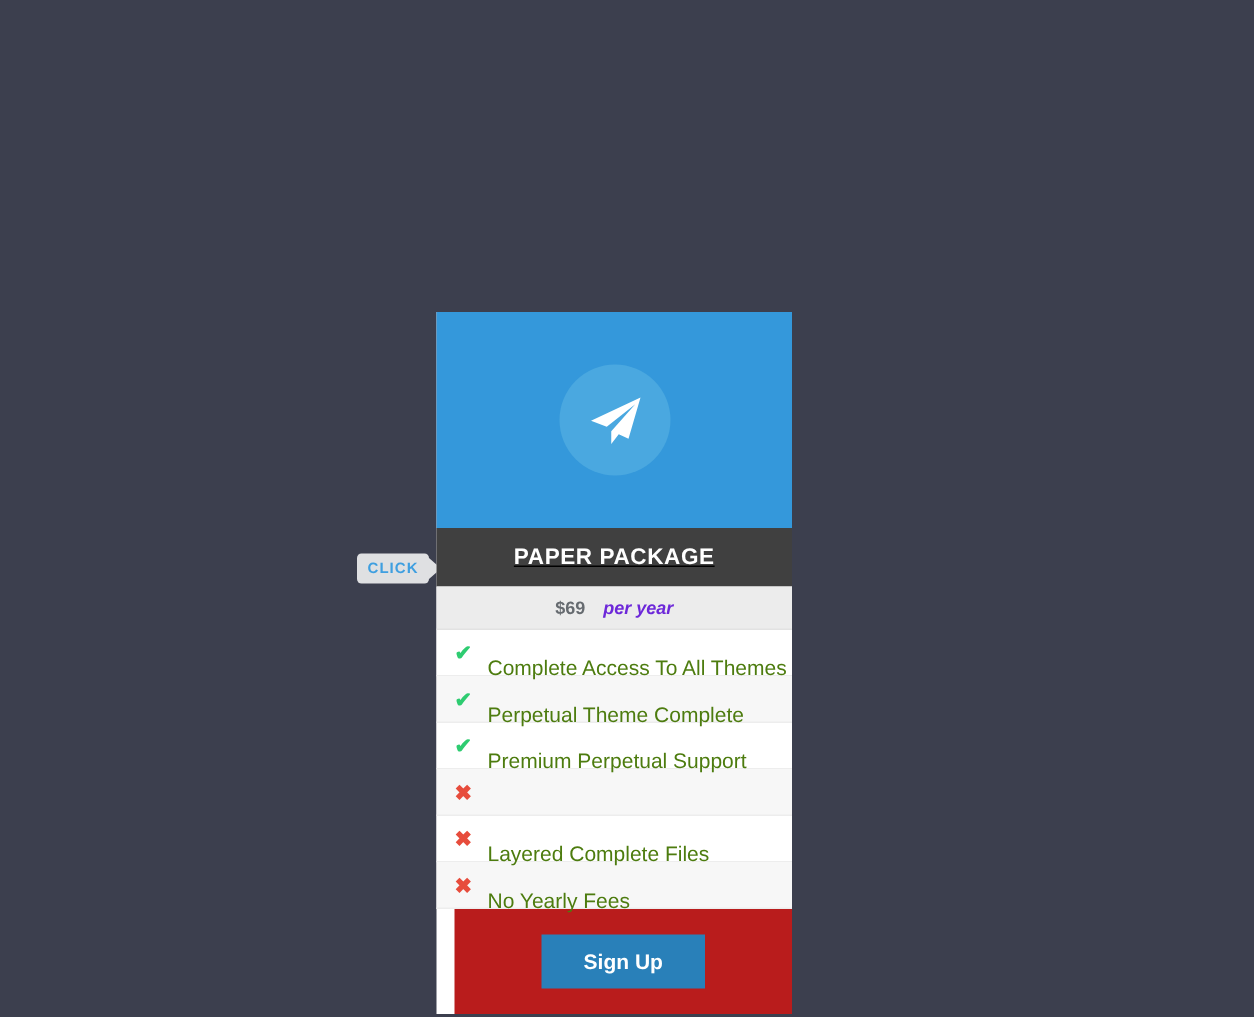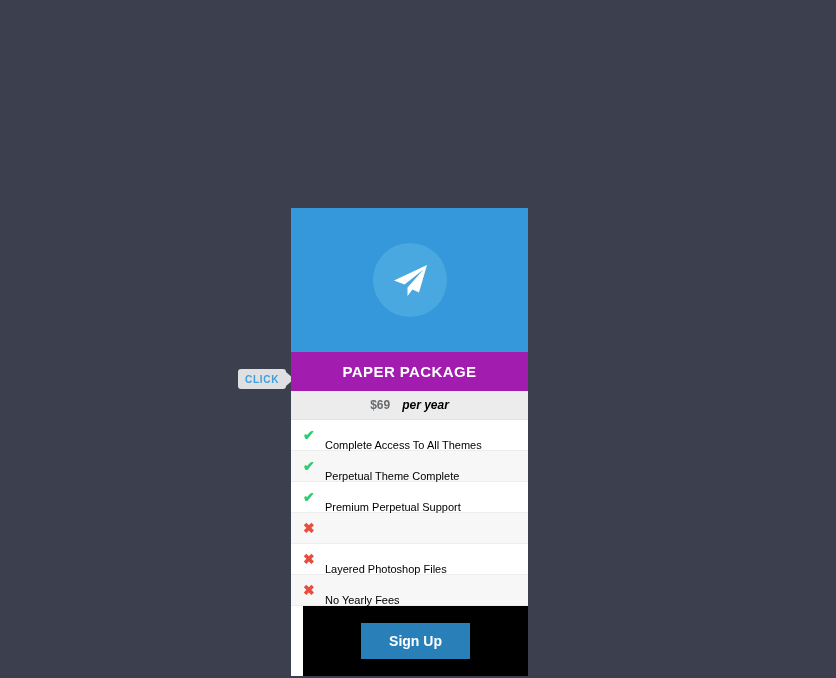--- a/index.html
+++ b/index.html
@@ -38,25 +38,26 @@
     border-radius: 50%;
     background: #4aa8e0;
     display: flex;
     align-items: center;
     justify-content: center;
   }
   .icon-circle svg { display: block; }
 
   
   .card-title-band {
-    background: #a21caf;
+    background: #404040;
     height: 39px;
     display: flex;
     align-items: center;
     justify-content: center;
+    text-decoration: underline;
   }
   .card-title-band .title-text {
     color: #ffffff;
     font-size: 15px;
     font-weight: bold;
     letter-spacing: 0.4px;
     text-transform: uppercase;
   }
 
   
@@ -68,21 +69,21 @@
     justify-content: center;
     border-bottom: 1px solid #e2e2e2;
     text-align: right;
   }
   .price-amount {
     color: #666b70;
     font-size: 12px;
     font-weight: bold;
   }
   .price-period {
-    color: #000000;
+    color: #6d28d9;
     font-size: 12px;
     font-style: italic;
     font-weight: bold;
     margin-left: 12px;
   }
 
   
   .features { list-style: none; margin: 0; padding: 0; }
   .feature-row {
     height: 31px;
@@ -98,28 +99,28 @@
     width: 22px;
     flex: 0 0 22px;
     text-align: left;
     font-size: 14px;
     font-weight: bold;
     line-height: 1;
   }
   .feature-mark.yes { color: #2ecc71; }
   .feature-mark.no  { color: #e74c3c; }
   .feature-label {
-    color: #000000;
-    font-size: 11px;
+    color: #4d7c0f;
+    font-size: 14px;
     margin-top: 20px;
   }
 
   
   .card-footer {
-    background: #000000;
+    background: #b91c1c;
     height: 70px;
     display: flex;
     align-items: center;
     justify-content: center;
     margin-left: 12px;
   }
   .signup-button {
     background: #2980b9;
     color: #ffffff;
     font-size: 14px;
@@ -205,21 +206,21 @@
     </li>
     <li class="feature-row odd">
       <span class="feature-mark yes">✔</span>
       <span class="feature-label">Premium Perpetual Support</span>
     </li>
     <li class="feature-row even">
       <span class="feature-mark no">✖</span>
     </li>
     <li class="feature-row odd">
       <span class="feature-mark no">✖</span>
-      <span class="feature-label">Layered Photoshop Files</span>
+      <span class="feature-label">Layered Complete Files</span>
     </li>
     <li class="feature-row even">
       <span class="feature-mark no">✖</span>
       <span class="feature-label">No Yearly Fees</span>
     </li>
   </ul>
 
   <div class="card-footer">
     <button class="signup-button">Sign Up</button>
   </div>

